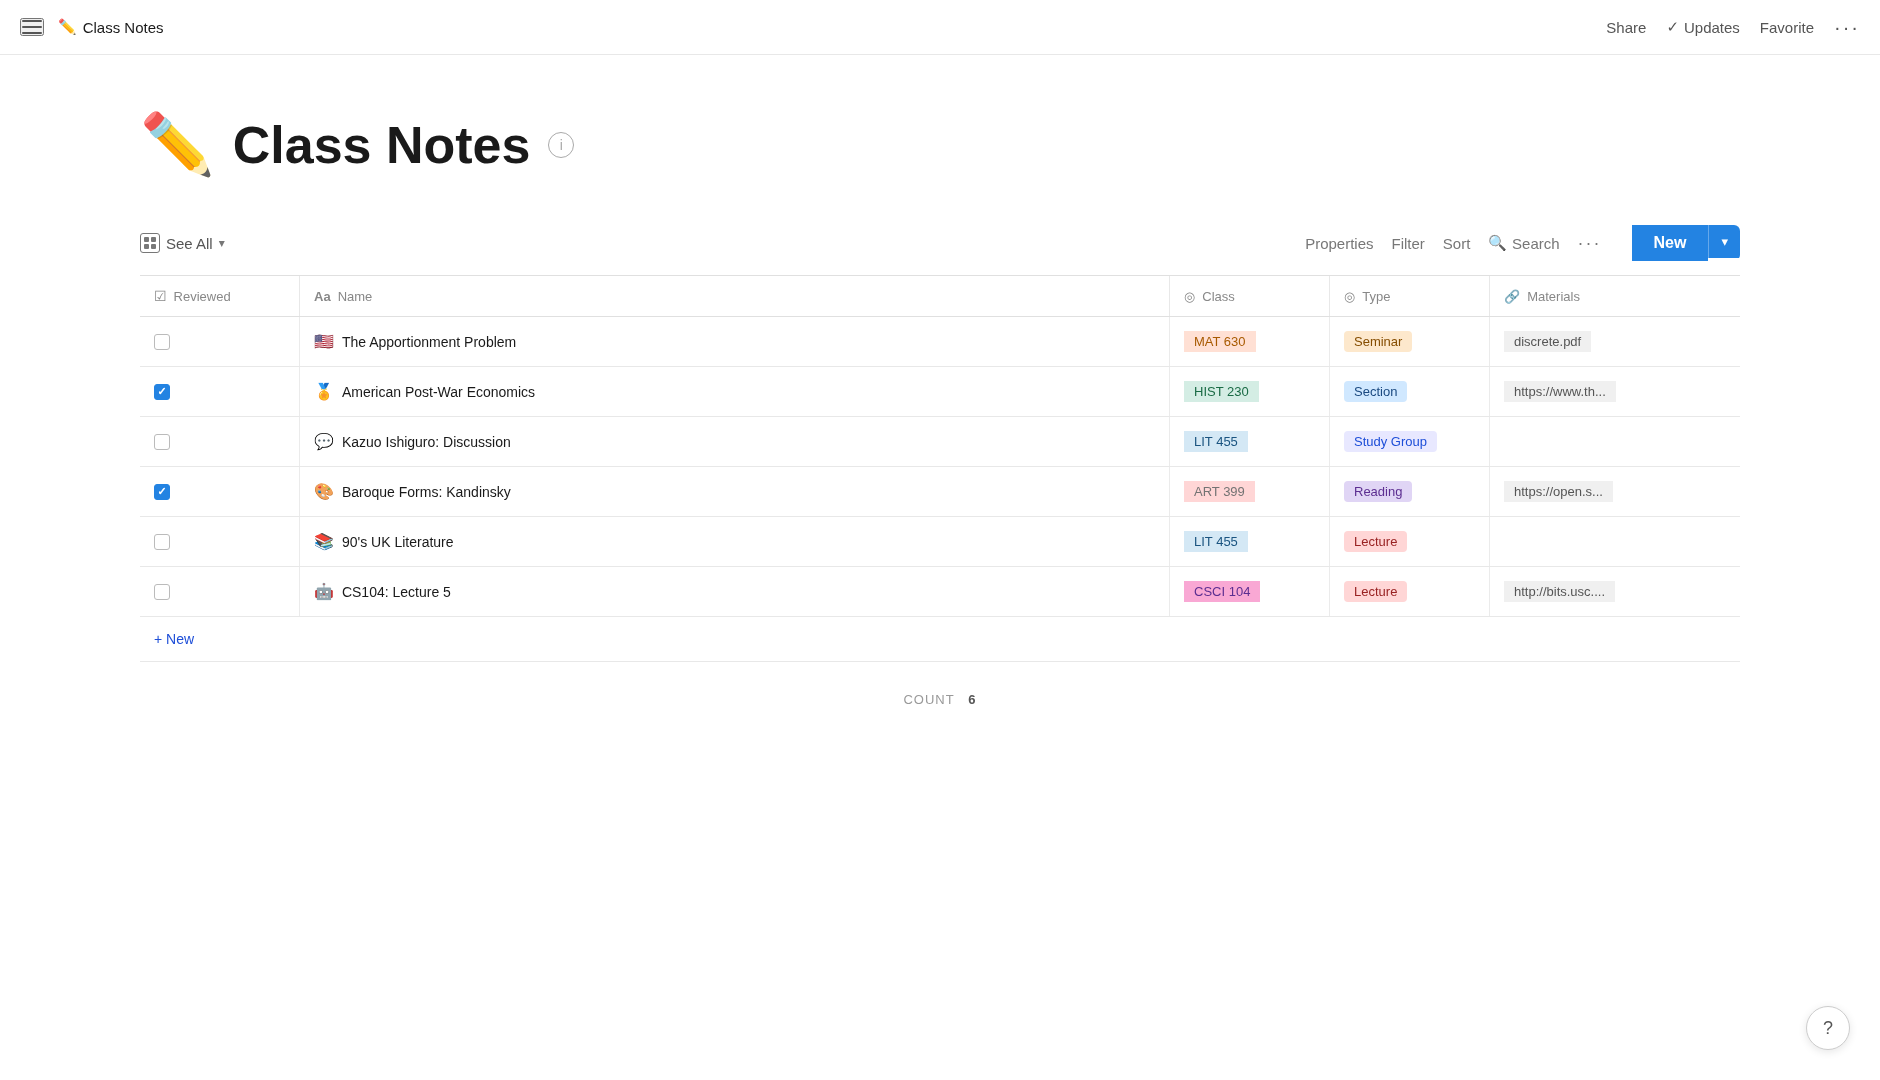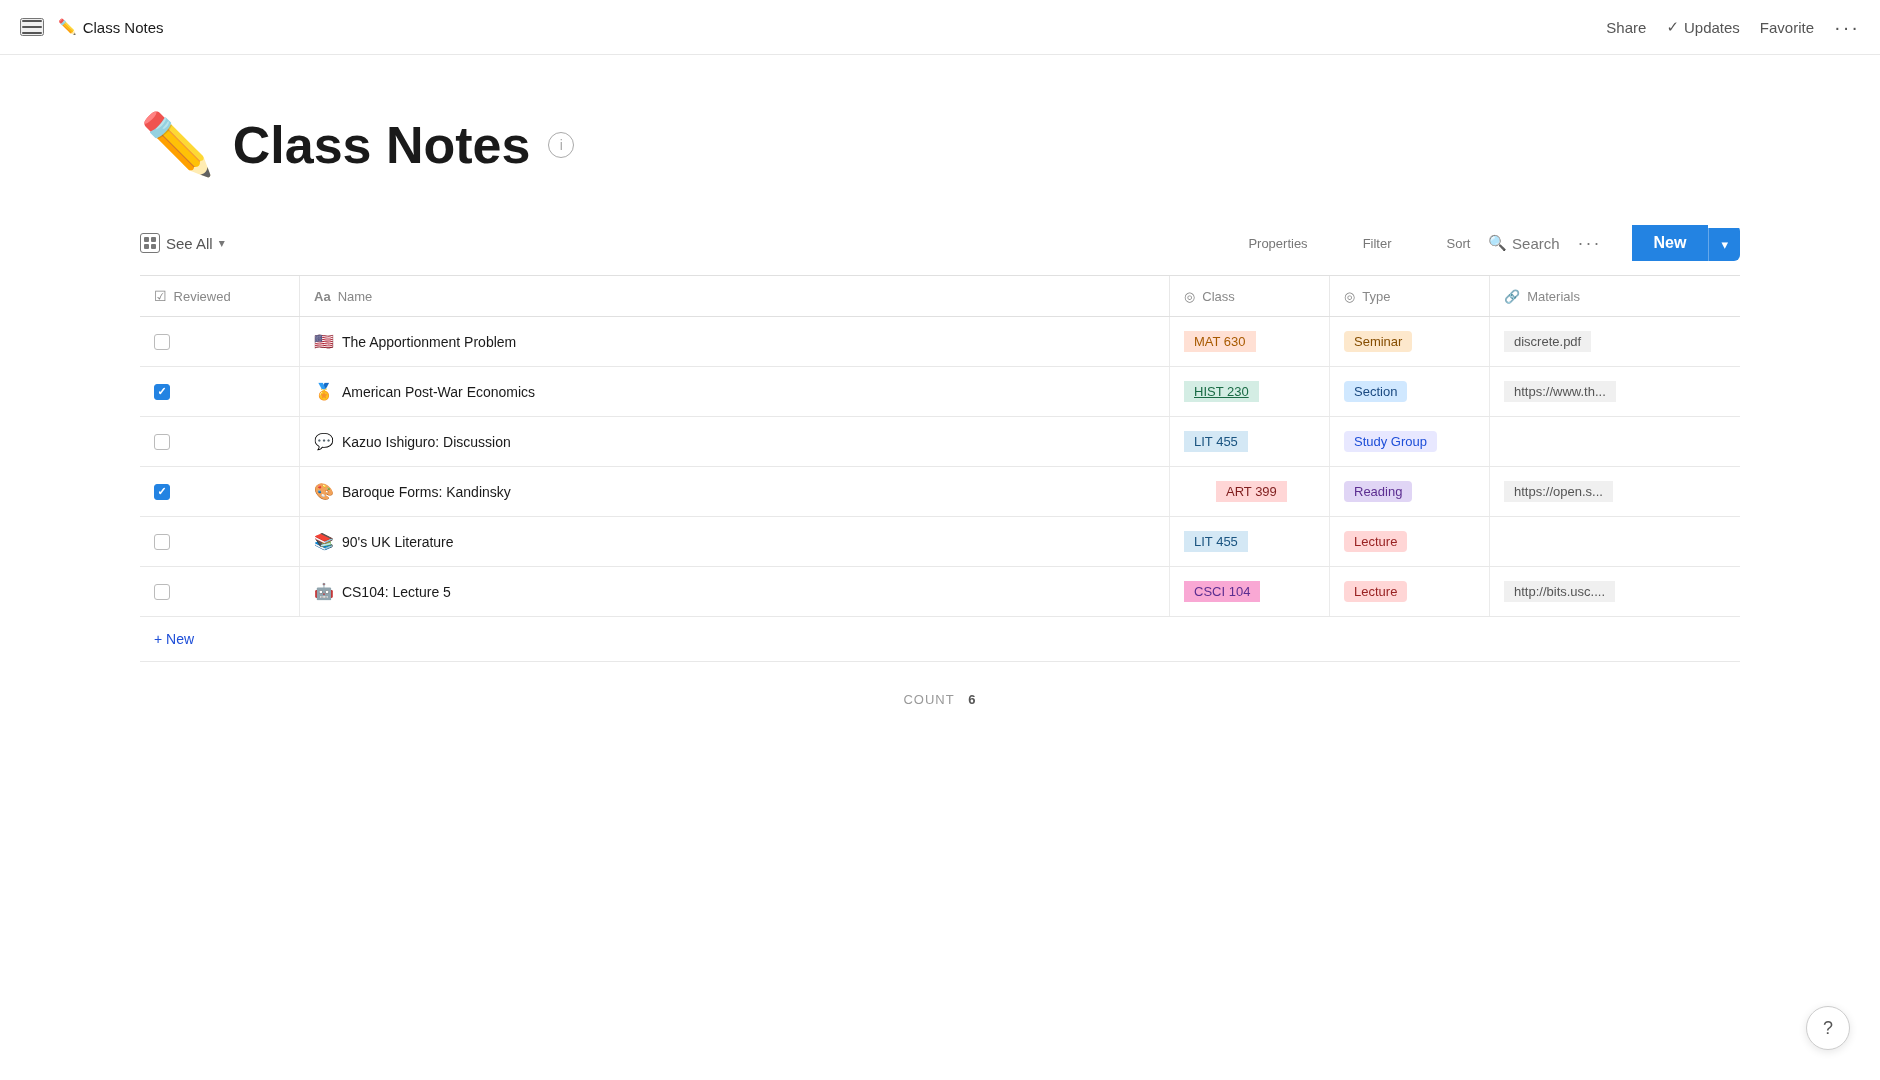--- a/index.html
+++ b/index.html
@@ -28,47 +28,47 @@
     .page-title-icon { font-size: 60px; line-height: 1; }
     .page-title-text { font-size: 52px; font-weight: 700; color: #1a1a1a; }
     .info-icon { width: 26px; height: 26px; border-radius: 50%; border: 1.5px solid #aaa; display: flex; align-items: center; justify-content: center; font-size: 14px; color: #aaa; cursor: pointer; flex-shrink: 0; }
 
     
     .toolbar { display: flex; align-items: center; margin-bottom: 0; padding-bottom: 14px; }
     .see-all-btn { display: flex; align-items: center; gap: 6px; background: none; border: none; cursor: pointer; font-size: 15px; color: #555; font-weight: 500; }
     .see-all-icon { width: 20px; height: 20px; border: 1.5px solid #777; border-radius: 3px; display: grid; grid-template-columns: 1fr 1fr; grid-template-rows: 1fr 1fr; gap: 2px; padding: 3px; }
     .see-all-icon span { background: #777; border-radius: 1px; }
     .toolbar-right { display: flex; align-items: center; gap: 18px; margin-left: auto; }
-    .toolbar-text-btn { background: none; border: none; cursor: pointer; font-size: 13px; color: #777; margin-left: 37px; }
+    .toolbar-text-btn { background: none; border: none; cursor: pointer; font-size: 15px; color: #777; }
     .toolbar-search-btn { display: flex; align-items: center; gap: 5px; background: none; border: none; cursor: pointer; font-size: 15px; color: #777; }
     .three-dots { font-size: 18px; color: #777; background: none; border: none; cursor: pointer; letter-spacing: 2px; }
-    .new-btn-group { display: flex; align-items: flex-end; border-radius: 6px; overflow: hidden; padding-left: 12px; }
+    .new-btn-group { display: flex; align-items: flex-start; border-radius: 6px; overflow: hidden; padding-left: 12px; }
     .new-btn-main { background: #2383e2; color: #fff; border: none; cursor: pointer; font-size: 16px; font-weight: 600; padding: 9px 22px; }
     .new-btn-dropdown { background: #2383e2; color: #fff; border: none; border-left: 1px solid rgba(255,255,255,0.3); cursor: pointer; padding: 9px 12px; font-size: 13px; }
 
     
     .table-wrapper { width: 100%; border-top: 1px solid #e0e0e0; }
     .table-header { display: grid; grid-template-columns: 160px 1fr 160px 160px 250px; border-bottom: 1px solid #e0e0e0; background: #fff; }
     .table-header-cell { padding: 12px 14px; font-size: 13px; color: #888; font-weight: 500; display: flex; align-items: center; gap: 7px; border-right: 1px solid #e8e8e8; }
     .table-header-cell:last-child { border-right: none; }
     .table-row { display: grid; grid-template-columns: 160px 1fr 160px 160px 250px; border-bottom: 1px solid #e8e8e8; cursor: pointer; }
     .table-cell { padding: 14px 14px; font-size: 14px; display: flex; align-items: center; gap: 8px; border-right: 1px solid #ebebeb; }
     .table-cell:last-child { border-right: none; }
 
     
     .checkbox { width: 16px; height: 16px; border: 1.5px solid #bbb; border-radius: 3px; flex-shrink: 0; cursor: pointer; display: flex; align-items: center; justify-content: center; }
     .checkbox.checked { background: #2383e2; border-color: #2383e2; }
     .checkbox.checked::after { content: '✓'; color: #fff; font-size: 11px; font-weight: 700; }
 
     
     .tag { padding: 3px 10px; border-radius: 0; font-size: 13px; font-weight: 400; }
     .tag-mat { background: #ffe0d4; color: #a85a00; }
-    .tag-hist { background: #d4ede4; color: #1a6b45; text-decoration: underline; }
+    .tag-hist { background: #d4ede4; color: #1a6b45; }
     .tag-lit { background: #d4e8f5; color: #1a5480; }
-    .tag-art { background: #ffd6d6; color: #7f1d1d; margin-left: 32px; }
+    .tag-art { background: #ffd6d6; color: #737373; }
     .tag-csci { background: #f9a8d4; color: #5c2e91; }
 
     .type-tag { padding: 3px 10px; border-radius: 4px; font-size: 13px; }
     .type-seminar { background: #fde8cc; color: #854d00; }
     .type-section { background: #d0e8ff; color: #1a4980; }
     .type-studygroup { background: #e8e8ff; color: #1d4ed8; }
     .type-reading { background: #e0d5f5; color: #5c2e91; }
     .type-lecture { background: #ffd6d6; color: #992222; }
 
     .material-link { background: #f0f0f0; padding: 3px 10px; border-radius: 0; font-size: 13px; color: #555; }

